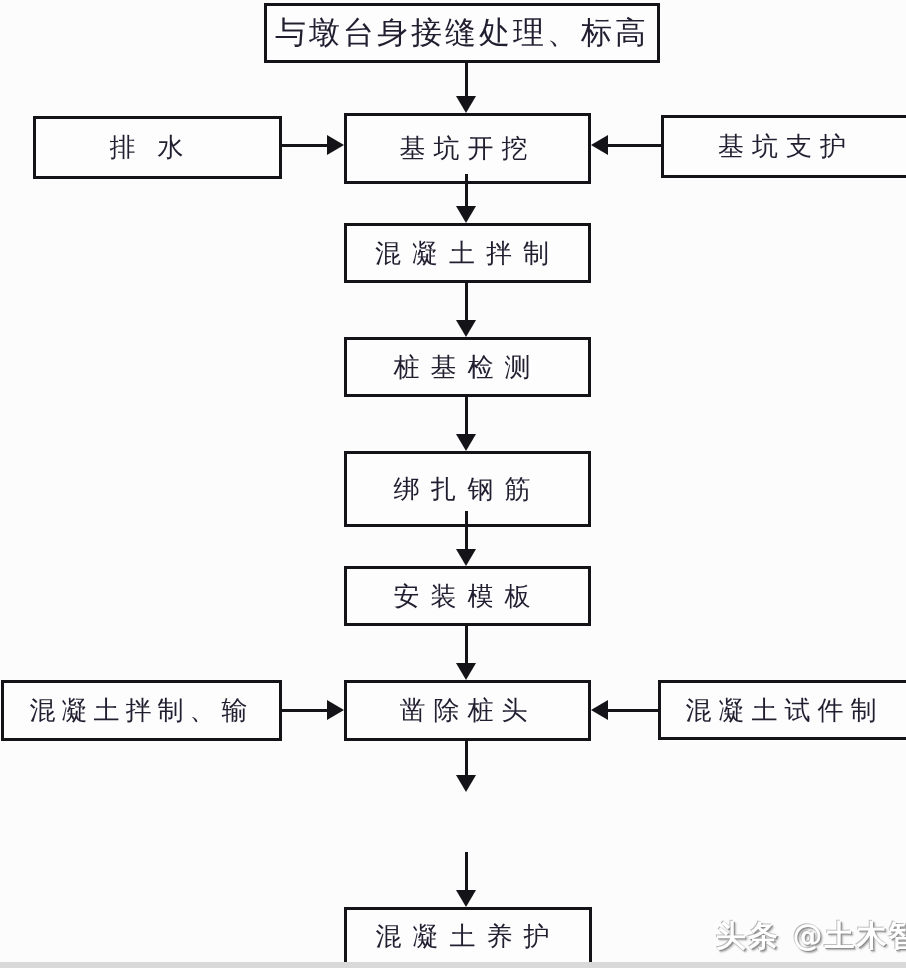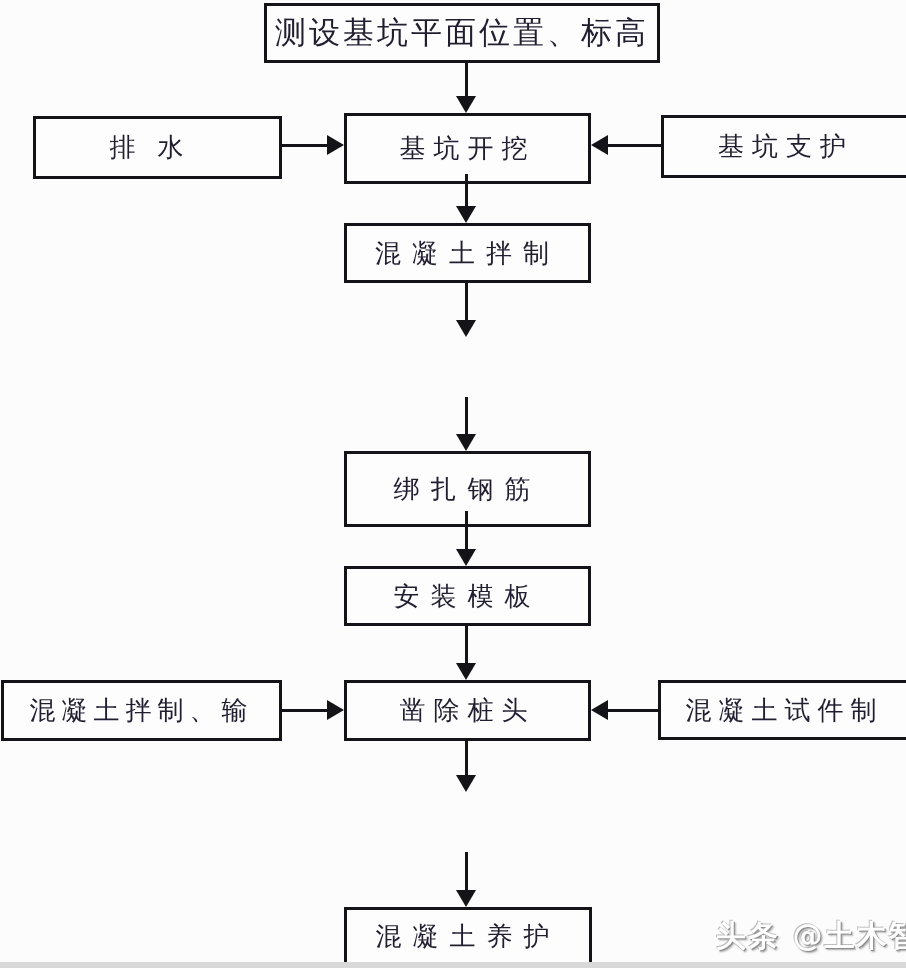--- a/index.html
+++ b/index.html
@@ -77,30 +77,31 @@
     left: 0; bottom: 0;
     width: 906px; height: 6px;
     background: #d9d9d9;
   }
 </style>
 </head>
 <body>
 
 <div id="canvas">
 
-  <div class="box ls-sm" style="left:264px; top:3px;  width:396px; height:60px;">测设基坑平面位置、标高</div>
+  <div class="box ls-sm" style="left:264px; top:3px;  width:396px; height:60px;">与墩台身接缝处理、标高</div>
 
   <div class="box ls-lg" style="left:33px;  top:116px; width:249px; height:63px;">排水</div>
 
   <div class="box ls-md" style="left:344px; top:113px; width:247px; height:71px;">基坑开挖</div>
 
   <div class="box ls-md" style="left:661px; top:115px; width:250px; height:63px;">基坑支护</div>
 
   <div class="box ls-x" style="left:344px; top:223px; width:247px; height:60px;">混凝土拌制</div>
 
+  <div class="box ls-x" style="left:344px; top:337px; width:247px; height:60px;">桩基检测</div>
 
   <div class="box ls-x" style="left:344px; top:451px; width:247px; height:76px;">绑扎钢筋</div>
 
   <div class="box ls-x" style="left:344px; top:566px; width:247px; height:60px;">安装模板</div>
 
   <div class="box" style="left:1px; top:680px; width:281px; height:61px; letter-spacing:6px;">混凝土拌制、输</div>
 
   <div class="box ls-md" style="left:344px; top:680px; width:247px; height:61px;">凿除桩头</div>
 
   <div class="box" style="left:658px; top:680px; width:253px; height:60px; letter-spacing:7px;">混凝土试件制</div>

